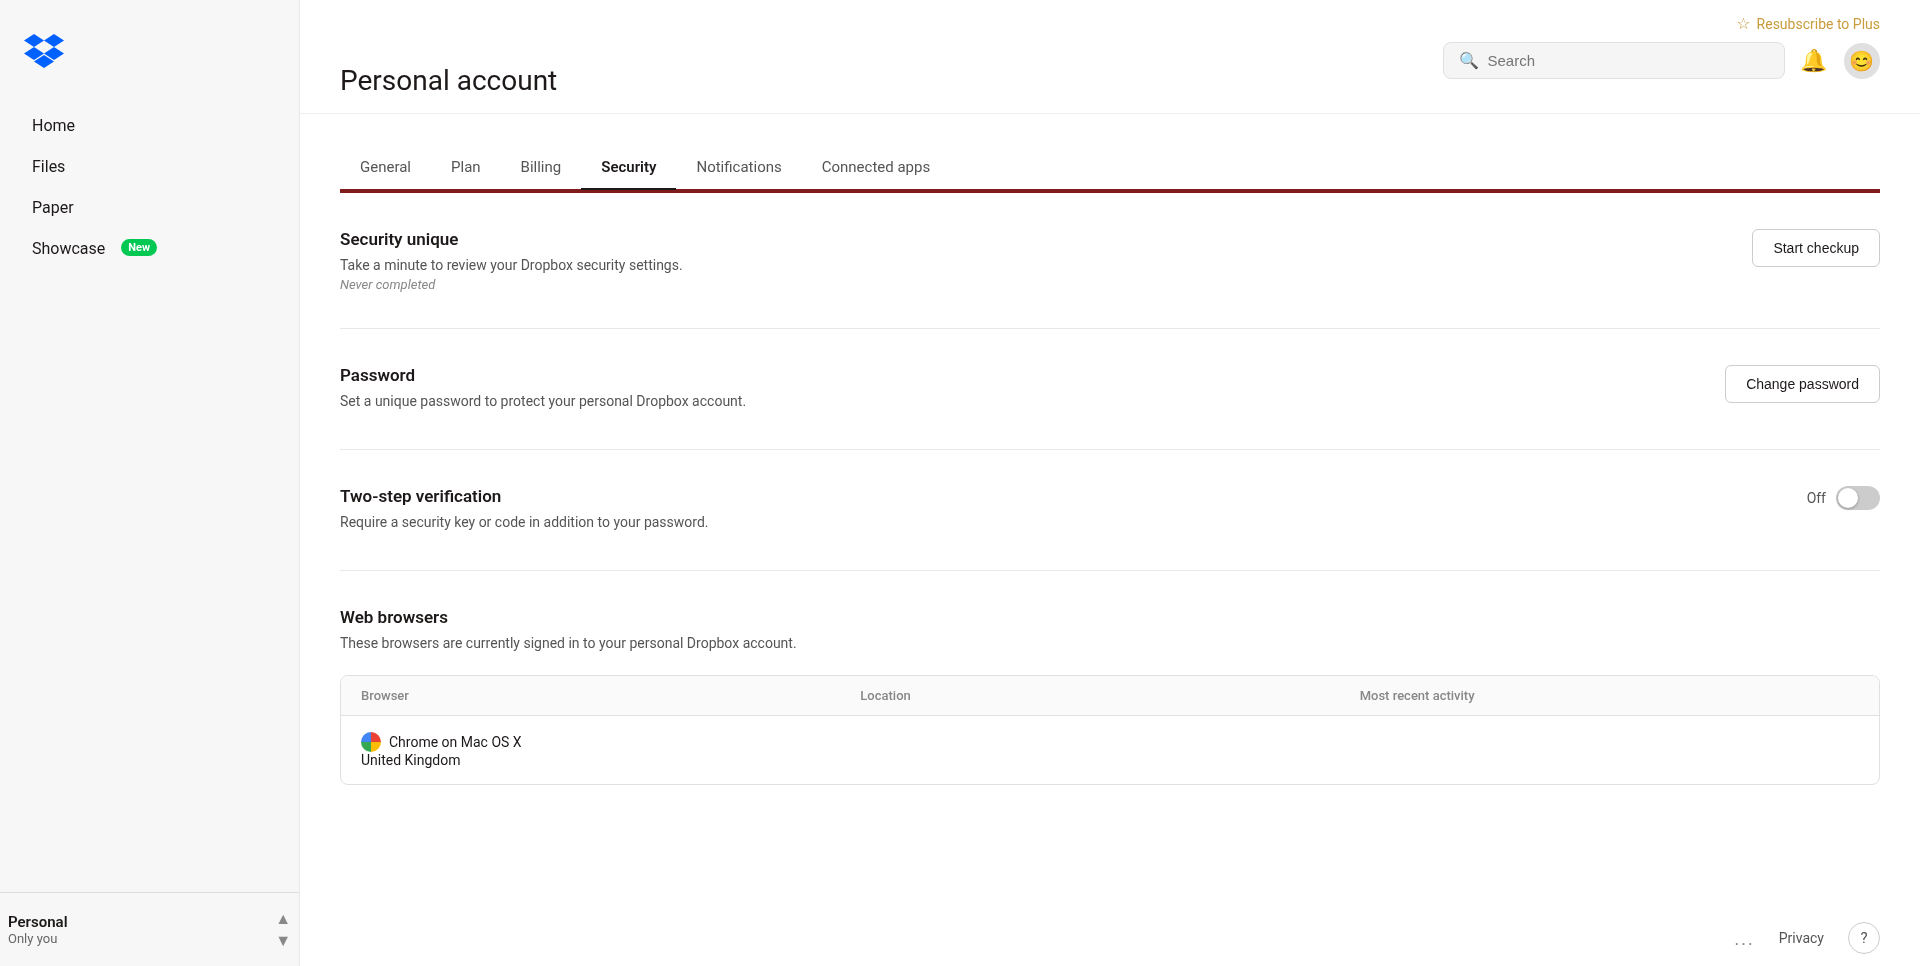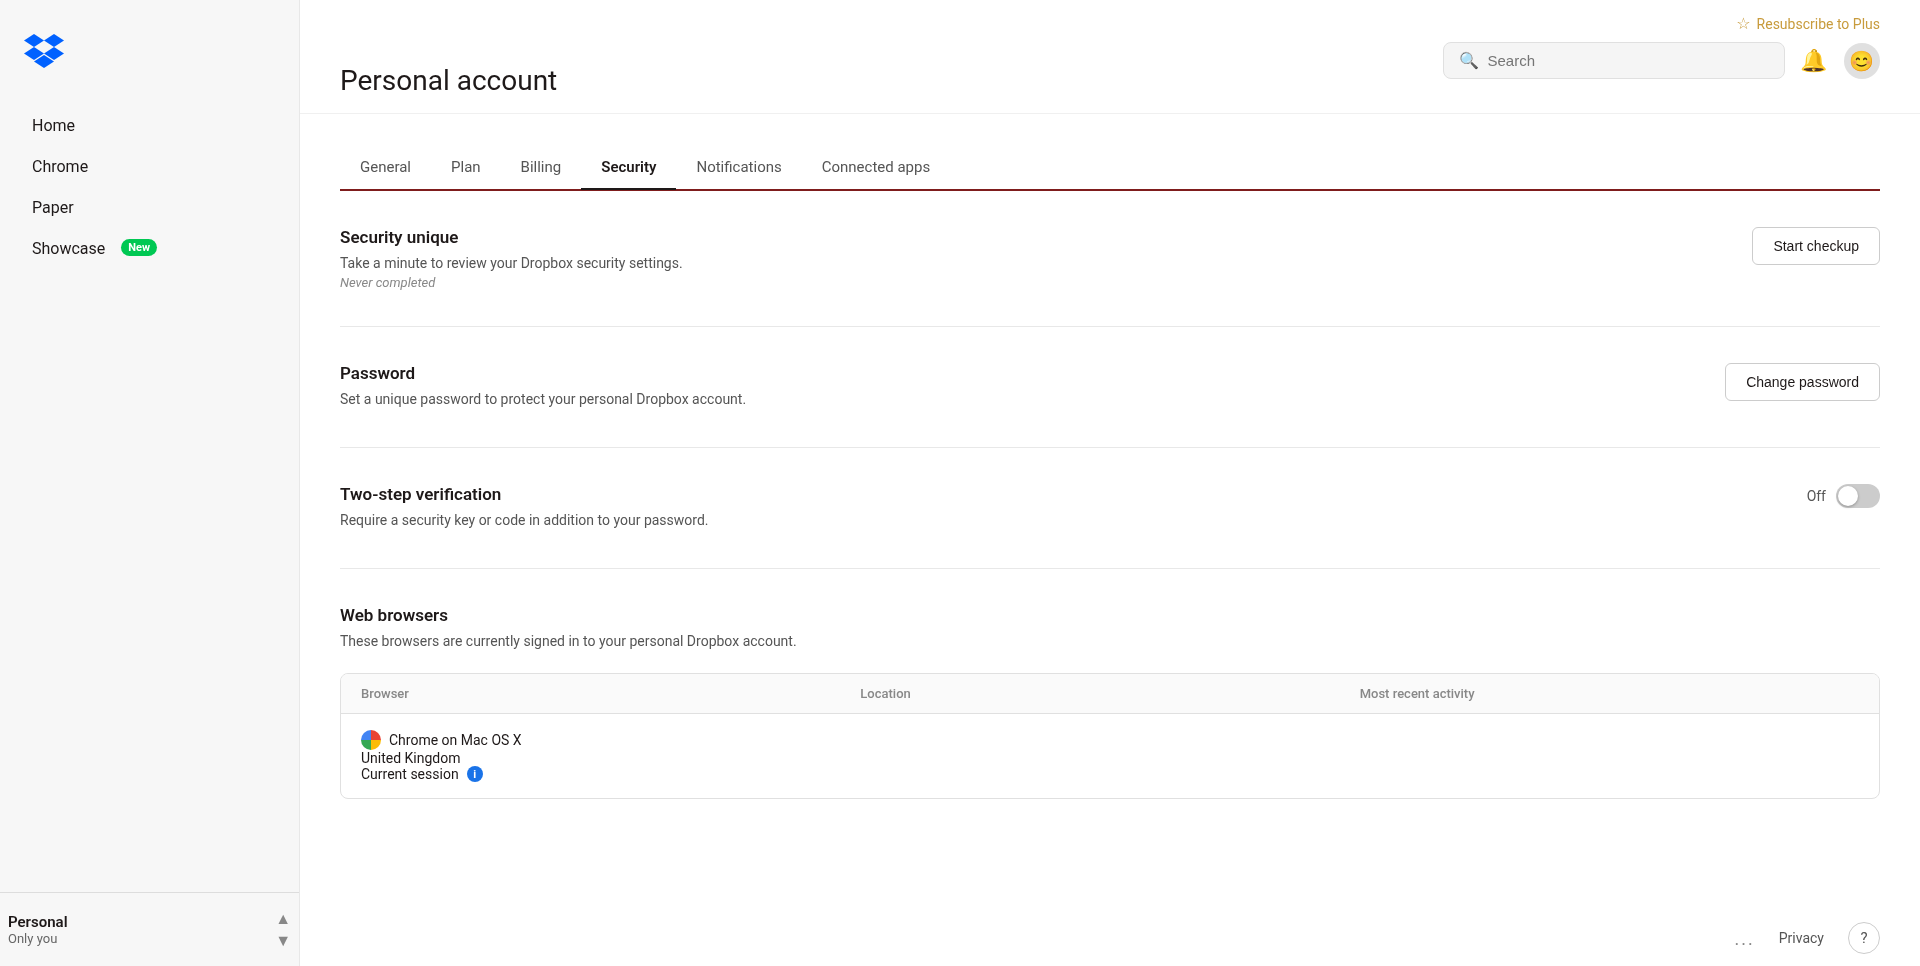--- a/index.html
+++ b/index.html
@@ -146,21 +146,21 @@
       font-size: 28px;
       font-weight: 400;
       color: #1e1919;
       margin-bottom: 32px;
     }
 
     
     .tabs {
       display: flex;
       gap: 0;
-      border-bottom: 2px solid #7f1d1d;
+      border-bottom: 4px solid #7f1d1d;
       margin-bottom: 0;
     }
     .tab {
       padding: 12px 20px;
       font-size: 15px;
       color: #555;
       cursor: pointer;
       border-bottom: 2px solid transparent;
       margin-bottom: -1px;
     }
@@ -376,21 +376,21 @@
       <path d="M20 25.5L30 19L40 25.5L30 32L20 25.5Z" fill="#0061FF"></path>
       <path d="M10 33.5L20 27L30 33.5L20 40L10 33.5Z" fill="#0061FF"></path>
     </svg>
   </div>
 
   <nav class="sidebar-nav">
     <div class="sidebar-nav-item">
       <span>Home</span>
     </div>
     <div class="sidebar-nav-item">
-      <span>Chrome</span>
+      <span>Files</span>
     </div>
     <div class="sidebar-nav-item">
       <span>Paper</span>
     </div>
     <div class="sidebar-nav-item">
       <span>Showcase</span>
       <span class="new-badge">New</span>
     </div>
   </nav>
 
@@ -500,24 +500,20 @@
           <div class="table-header-cell">Most recent activity</div>
         </div>
         <div class="table-row">
           <div class="table-cell">
             <div class="chrome-icon"></div>
             <span>Chrome on Mac OS X</span>
           </div>
           <div class="table-cell">
             <span>United Kingdom</span>
           </div>
-          <div class="table-cell">
-            <span>Current session</span>
-            <span class="info-icon">i</span>
-          </div>
         </div>
       </div>
     </div>
 
   </div>
 
   <div class="bottom-bar">
     <span class="bottom-dots">...</span>
     <span class="privacy-link">Privacy</span>
     <div class="help-btn">

